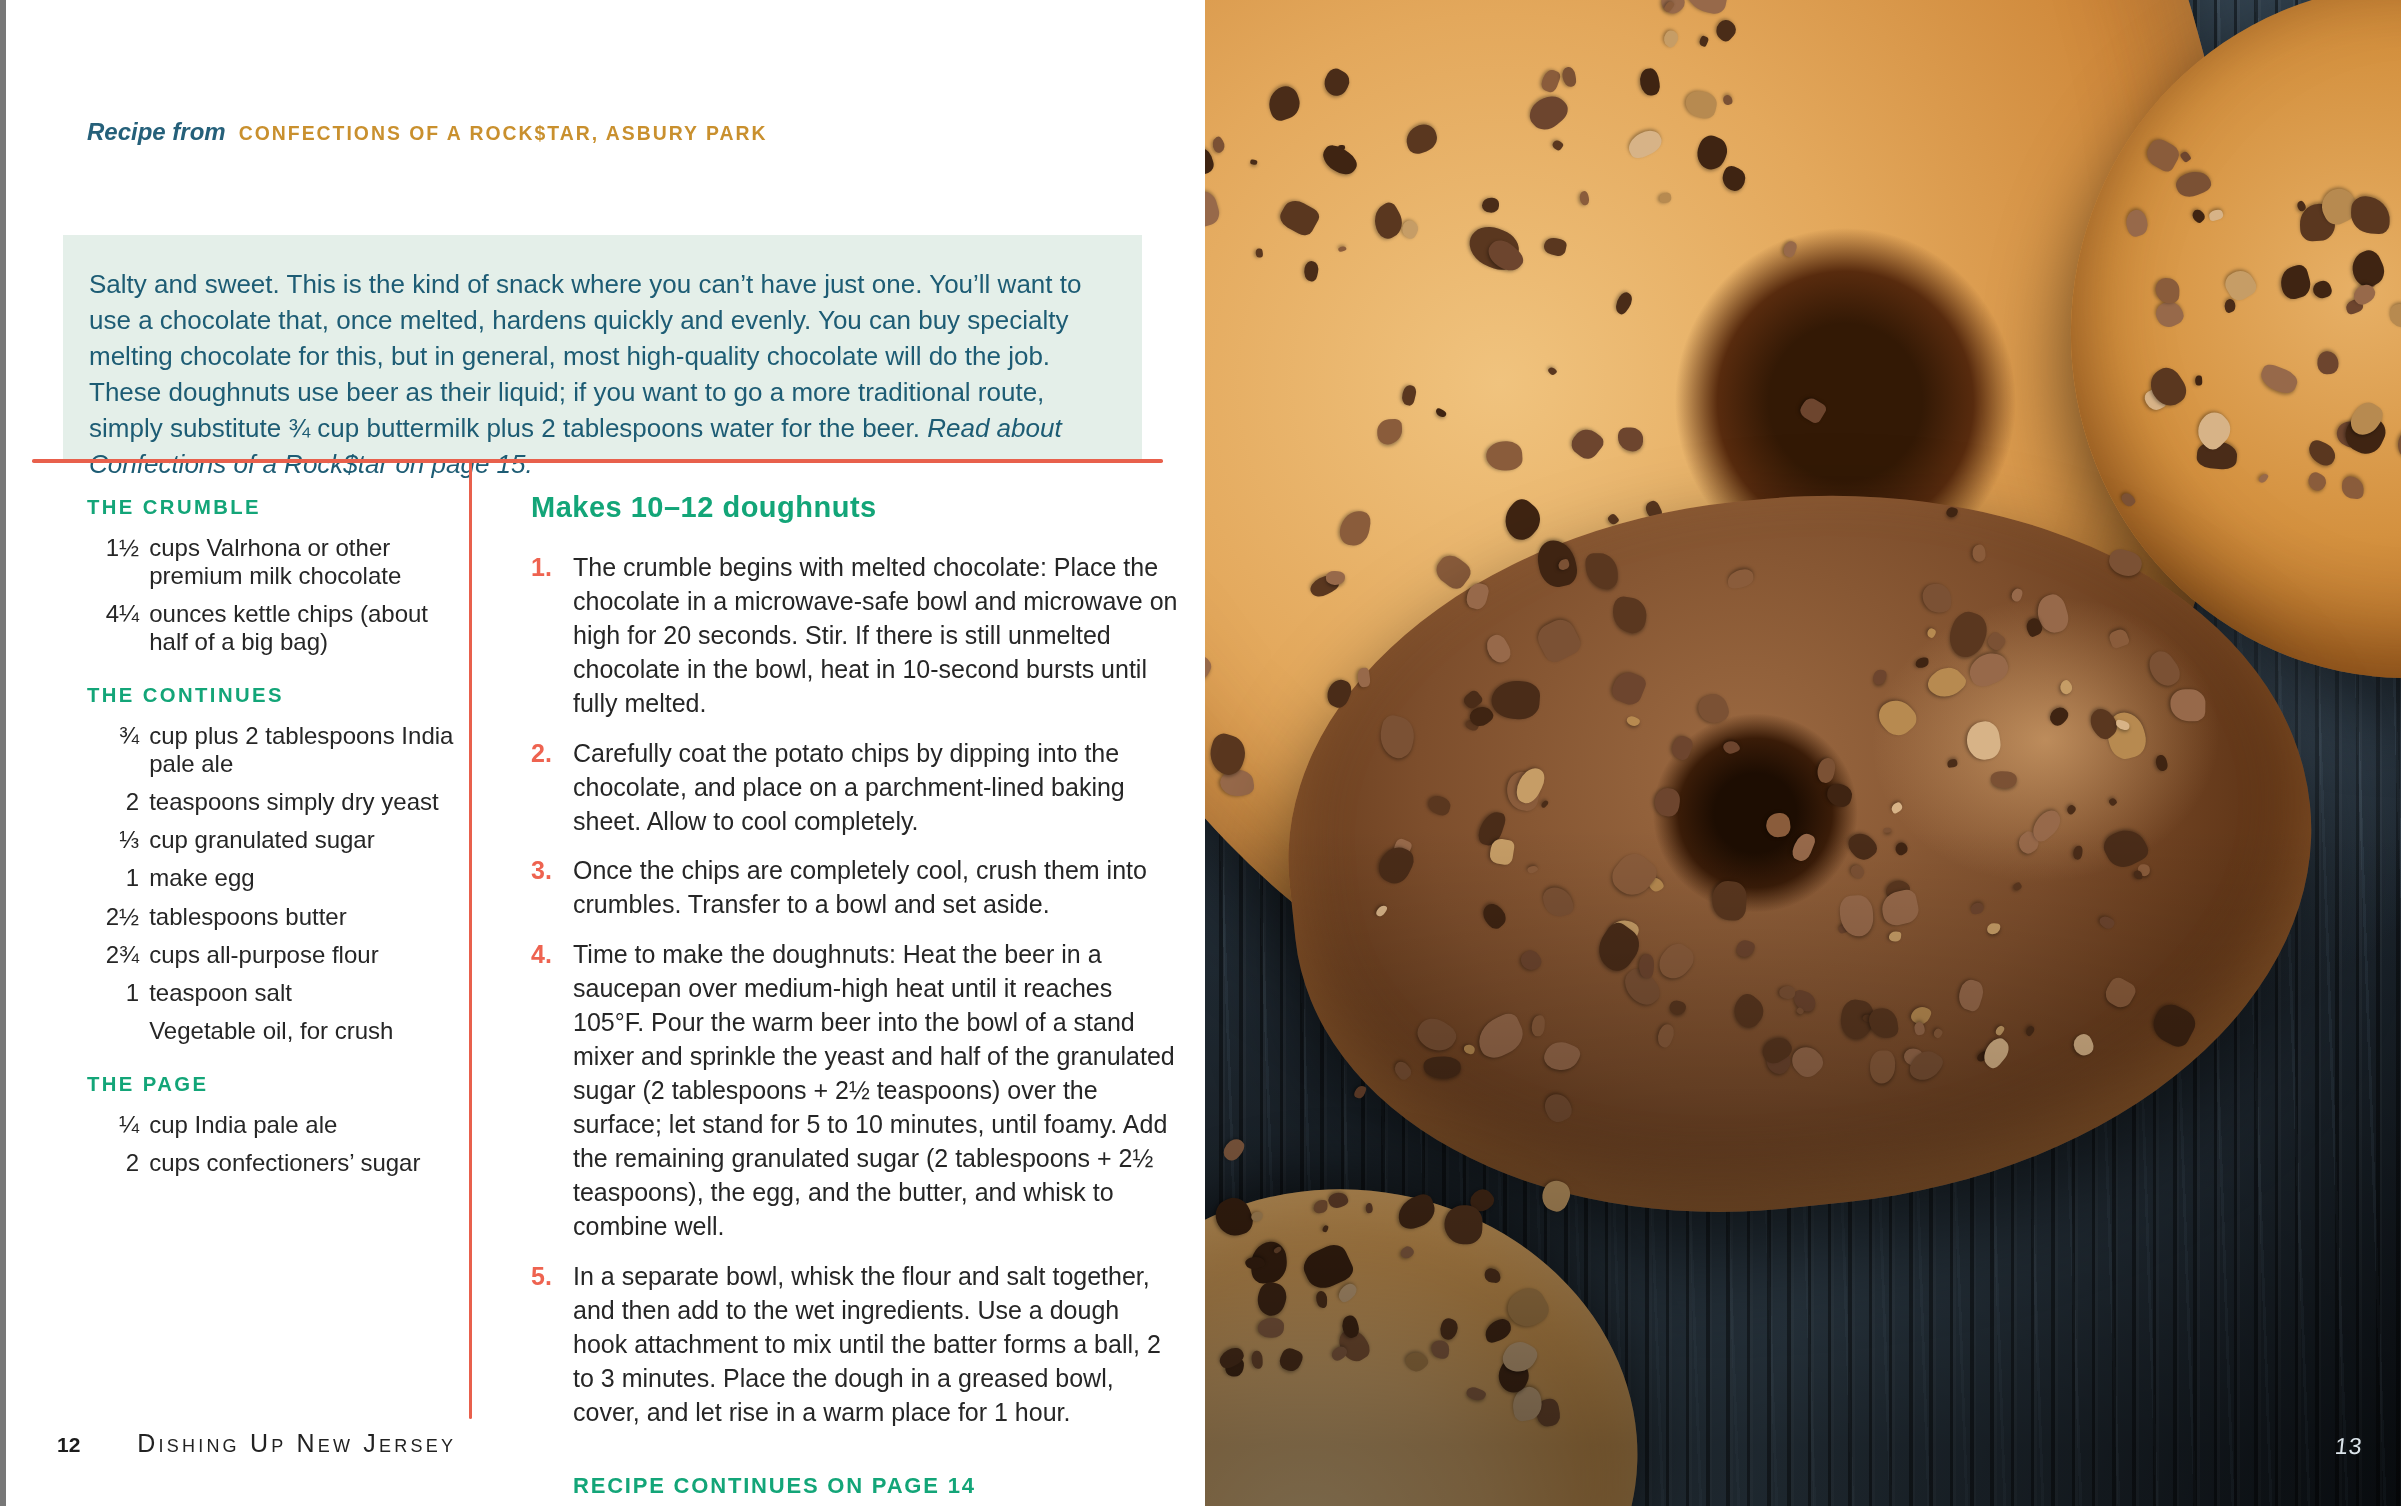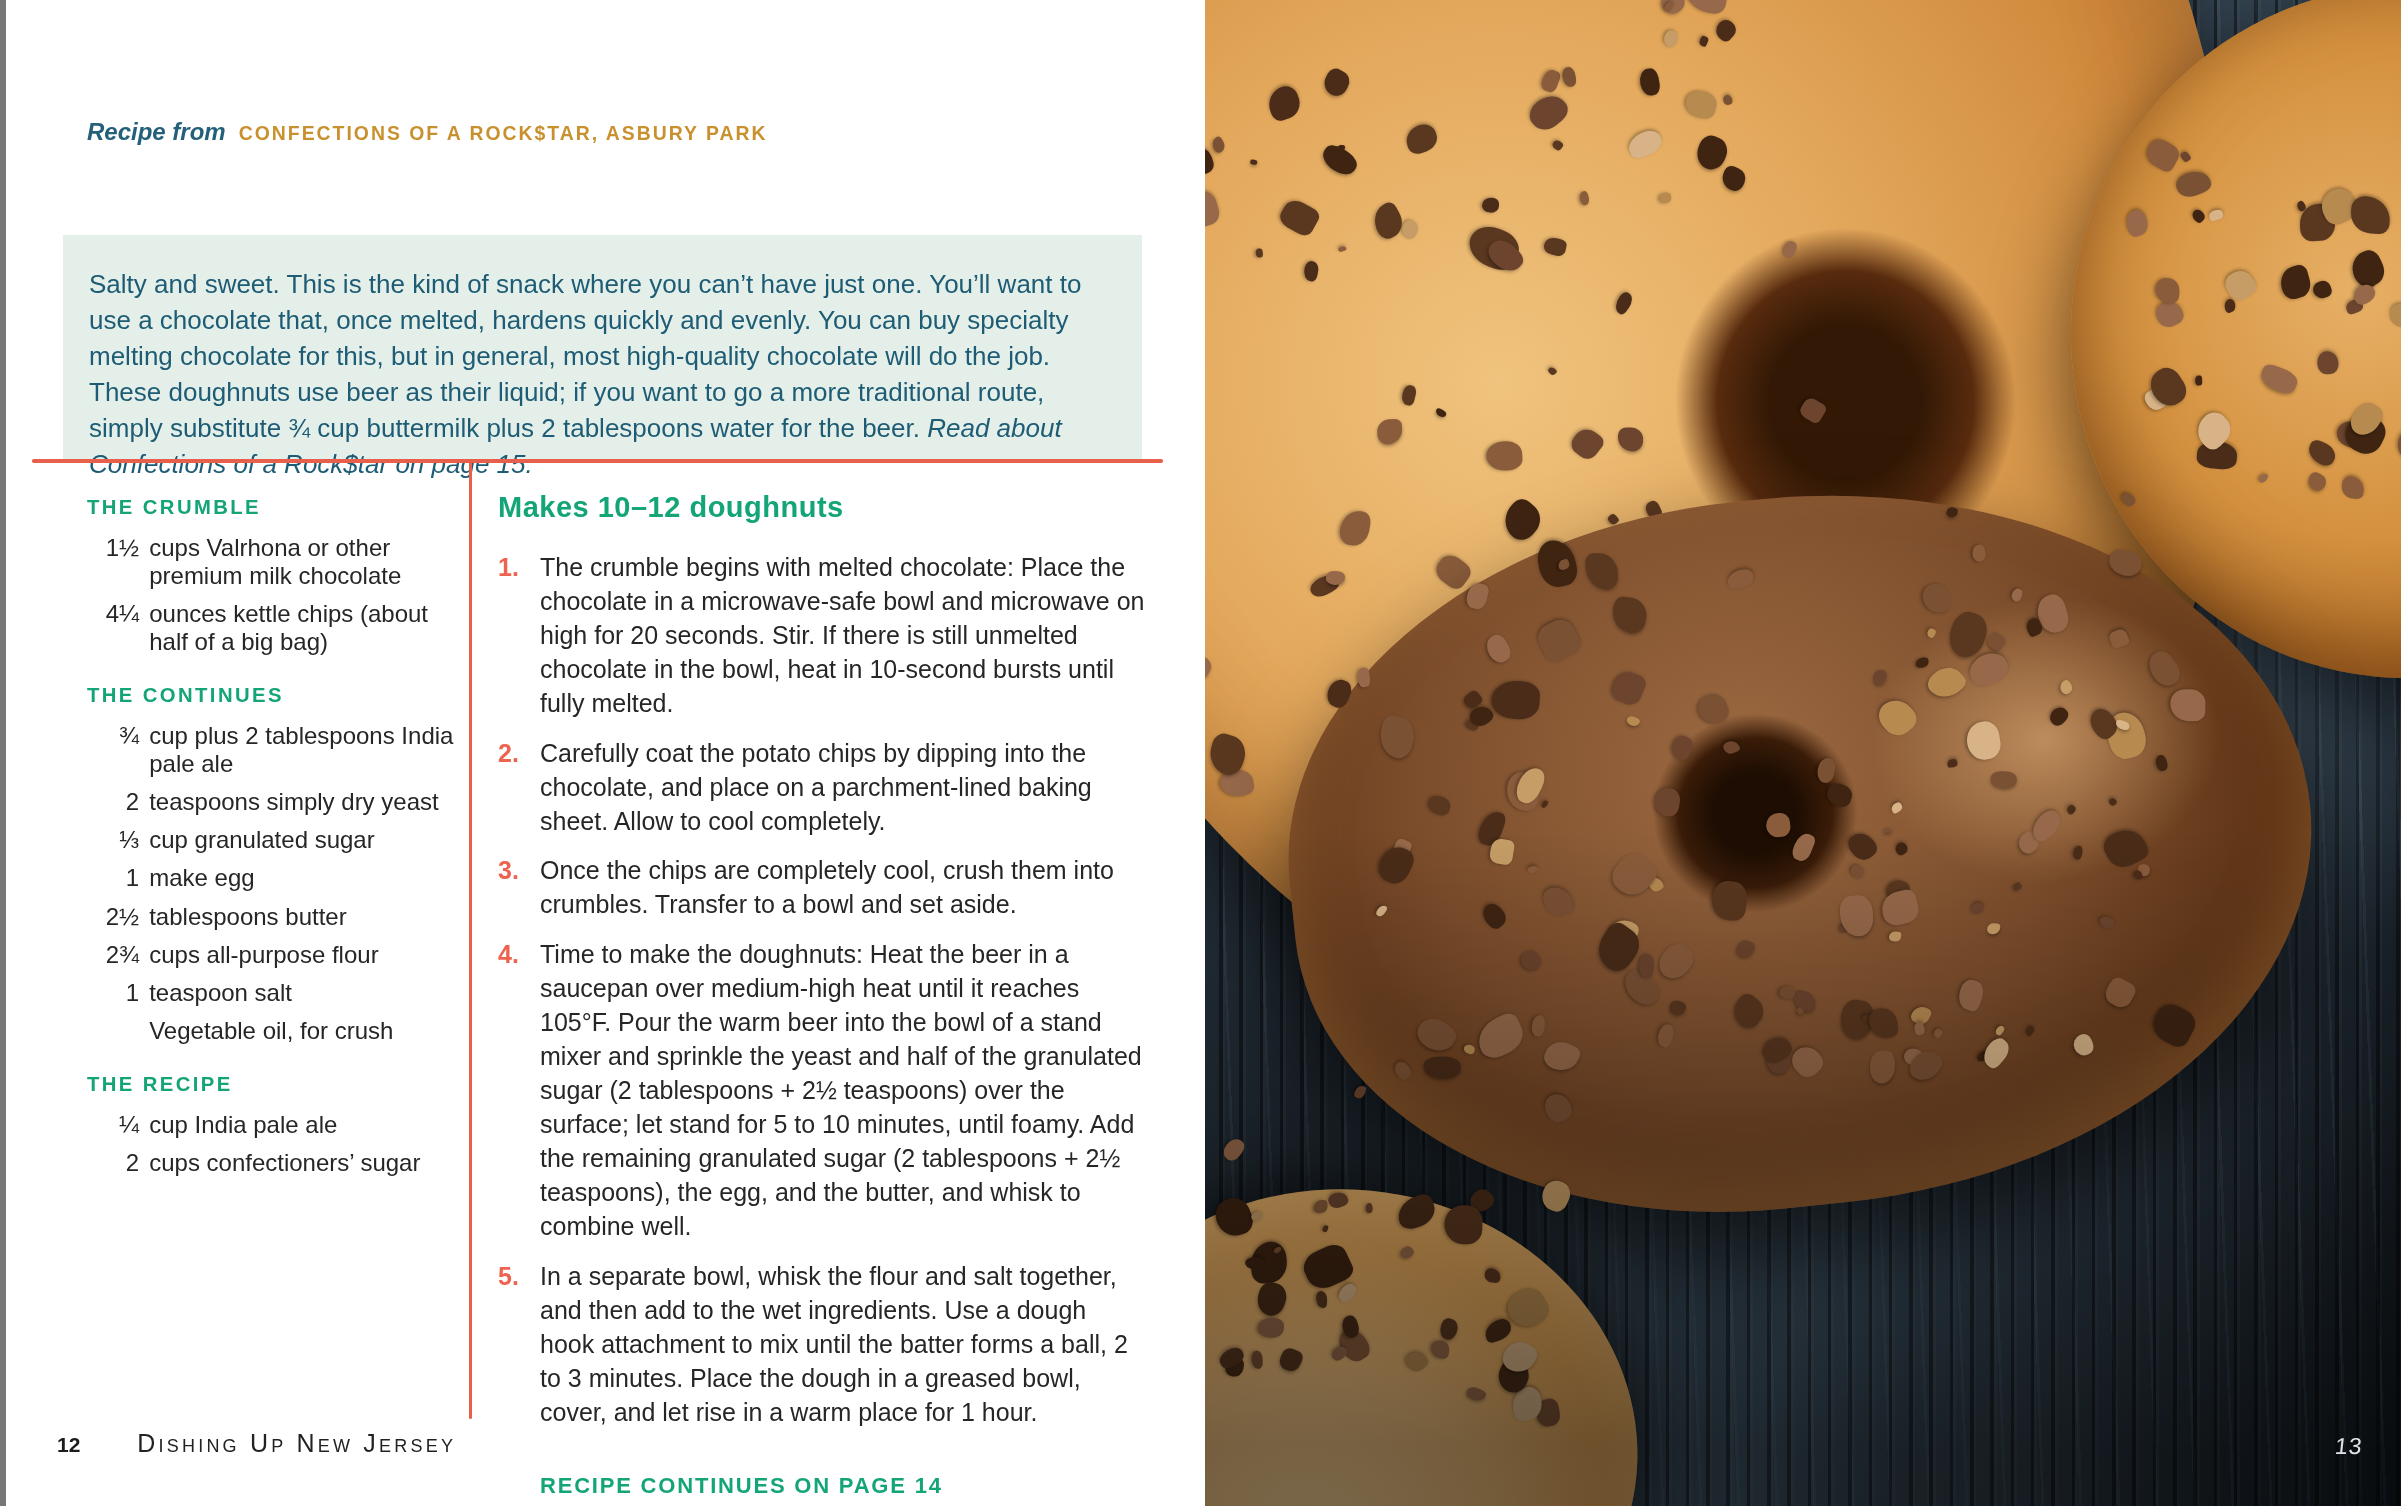--- a/index.html
+++ b/index.html
@@ -22,21 +22,21 @@
   .rule-h{position:absolute;left:26px;top:459px;width:1131px;height:3.7px;background:#e8604c;border-radius:1.8px;}
   .rule-v{position:absolute;left:463px;top:462px;width:2.8px;height:957px;background:#e8604c;border-radius:1.8px;}
   
   .col-ingredients{position:absolute;left:81px;top:496px;width:369px;}
   .sec-h{color:#13a578;font-weight:700;font-size:20.3px;letter-spacing:2.4px;margin:28px 0 14.8px 0;}
   .sec-h.first{margin-top:0;}
   .ing-row{display:flex;font-size:24px;line-height:28px;margin-bottom:10.2px;color:#262626;}
   .qty{width:52px;min-width:52px;text-align:right;margin-right:10.2px;}
   .itx{flex:1;}
   
-  .col-directions{position:absolute;left:492px;top:491px;width:648px;}
+  .col-directions{position:absolute;left:525px;top:491px;width:648px;}
   .yield{color:#13a578;font-size:29px;font-weight:700;letter-spacing:0.5px;margin-bottom:26px;}
   .step{display:flex;margin-bottom:15.7px;font-size:25px;line-height:34px;color:#262626;}
   .snum{color:#ee6350;font-weight:700;width:42px;min-width:42px;}
   .stext{flex:1;}
   .continued{margin-top:44px;margin-left:42px;color:#13a578;font-weight:700;font-size:22px;letter-spacing:1.8px;}
   
   .footer-left{position:absolute;left:51px;bottom:48px;color:#1c1c1c;}
   .folio-left{font-weight:700;font-size:21px;}
   .book-title{font-variant:small-caps;font-size:25px;letter-spacing:3.2px;margin-left:57px;color:#222;}
   
@@ -130,21 +130,21 @@
       </div>
       <div class="ing-row">
         <span class="qty">1</span>
         <span class="itx">teaspoon salt</span>
       </div>
       <div class="ing-row">
         <span class="qty"></span>
         <span class="itx">Vegetable oil, for crush</span>
       </div>
 
-      <div class="sec-h">THE RECIPE</div>
+      <div class="sec-h">THE PAGE</div>
       <div class="ing-row">
         <span class="qty">¼</span>
         <span class="itx">cup India pale ale</span>
       </div>
       <div class="ing-row">
         <span class="qty">2</span>
         <span class="itx">cups confectioners’ sugar</span>
       </div>
     </div>
 

